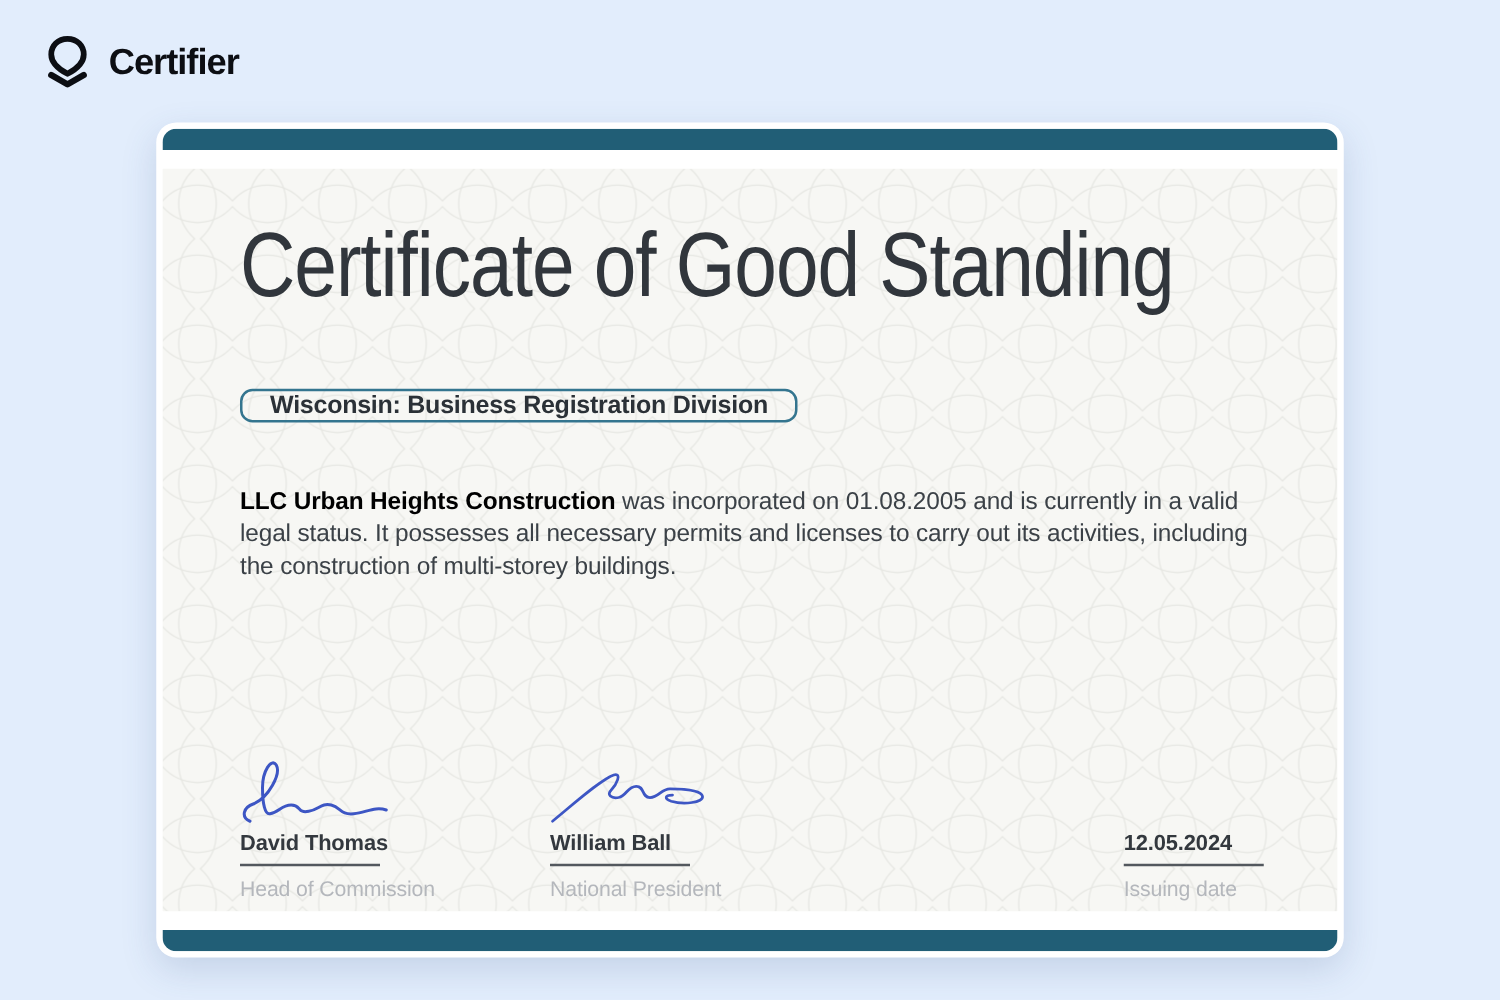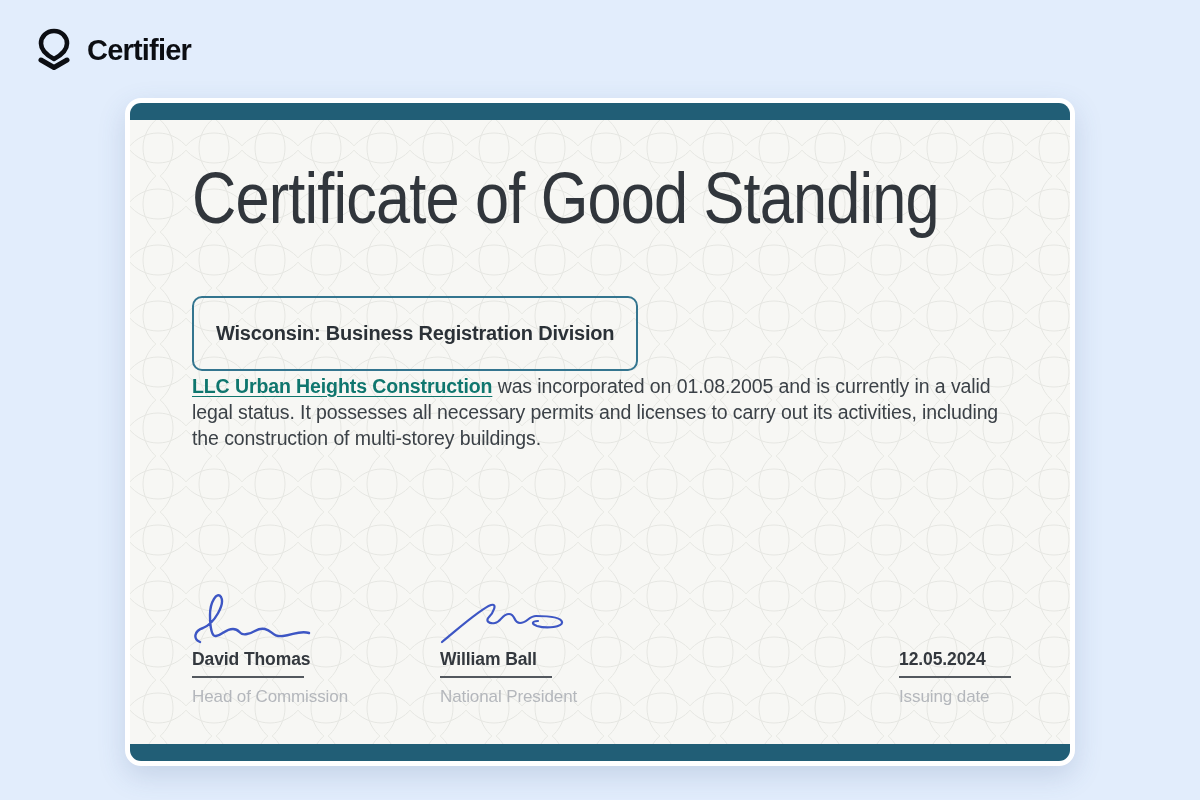--- a/index.html
+++ b/index.html
@@ -24,53 +24,52 @@
   .card {
     position:absolute; left:125px; top:98px;
     width:950px; height:668px;
     background:#ffffff; border-radius:16px;
     box-shadow:0 10px 28px rgba(60,90,140,0.18);
     padding:5px; box-sizing:border-box;
   }
   .card-inner {
     width:100%; height:100%;
     border-radius:11px; overflow:hidden;
-    display:flex; flex-direction:column; position:relative;
+    display:flex; flex-direction:column; position:relative;gap:15px;
   }
   .bar { height:17px; flex:none; position:relative; z-index:2; }
   .cert-body { flex:1; position:relative; background:#f7f7f4; }
   .pattern-svg { position:absolute; left:0; top:0; width:100%; height:100%; }
 
   
   .cert-title {
     position:absolute; left:62px; top:40px;
     font-size:73px; line-height:1.05; letter-spacing:-1px;
     color:#31363c; white-space:nowrap;
     transform:scaleX(0.84); transform-origin:left top;
   }
   .authority-badge {
     position:absolute; left:62px; top:176px;
     display:inline-block;
     border:2px solid #34758f; border-radius:10px;
-    padding:24px 22px;
+    padding:0 22px;
     font-size:20px; font-weight:bold; color:#2b3137;
     letter-spacing:-0.2px;
   }
   .para {
     position:absolute; left:62px; width:838px;
     font-size:19.5px; line-height:1.33; color:#3b4147;
     letter-spacing:-0.1px;
   }
   .para-1 { top:254px; }
   .para-2 { top:346px; }
   .company {
     font-weight:bold;
-    text-decoration:underline;
     text-underline-offset:3px;
-    color:#0f766e;
+    color:#000000;
   }
 
   
   .sig-col { position:absolute; top:468px; }
   .sig-col-1 { left:62px; }
   .sig-col-2 { left:310px; }
   .sig-col-3 { left:542px; }
   .sig-col-4 { left:769px; }
   .sig-box { height:58px; display:flex; align-items:flex-end; }
   .sig-name { font-size:17.5px; font-weight:bold; color:#33383e; margin-top:3px; letter-spacing:-0.1px; }

